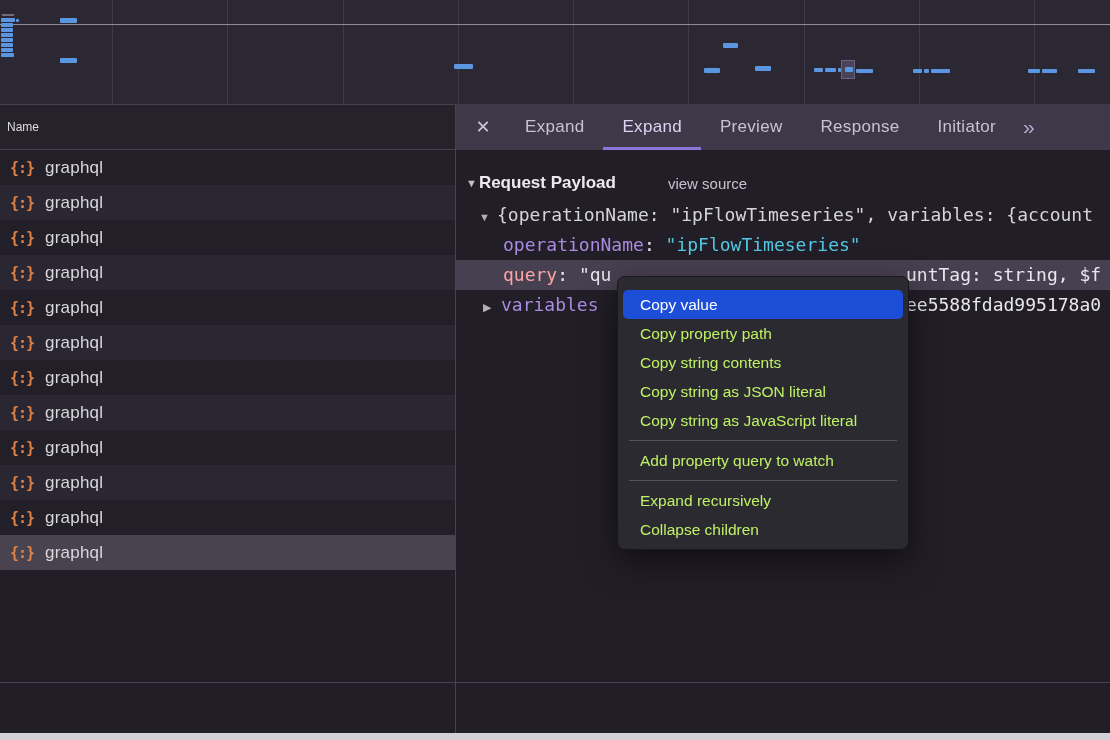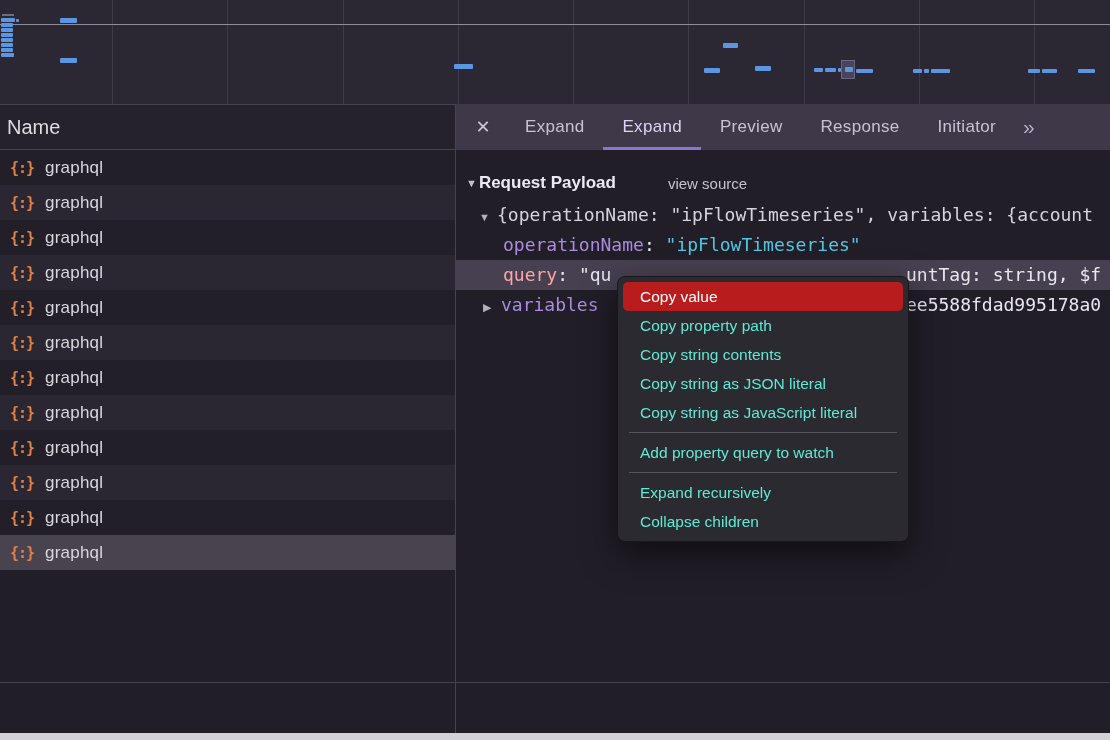--- a/index.html
+++ b/index.html
@@ -17,21 +17,21 @@
   .ov-marker { position:absolute; background:#6f6c76; }
   .ov-selbox { position:absolute; background:#4a4458; border:1px solid #6a6480; }
   
   .vdiv { position:absolute; left:455px; top:104px; width:1px; height:629px; background:#46424e; }
   .hdiv { position:absolute; left:0; top:682px; width:1110px; height:1px; background:#46424e; }
   .bottom-strip { position:absolute; left:0; top:733px; width:1110px; height:7px; background:#d2d1d5; }
   
   .left-panel { position:absolute; left:0; top:104px; width:455px; height:629px; background:#221e28; }
   .name-header {
     height:46px; background:#26222c; border-top:1px solid #46424e; border-bottom:1px solid #46424e;
-    color:#dedde2; font-size:20px; display:flex; align-items:center; padding-left:7px;
+    color:#dedde2; font-size:12px; display:flex; align-items:center; padding-left:7px;
   }
   .req-row { height:35px; display:flex; align-items:center; padding-left:10px;
     font-size:17px; letter-spacing:.2px; color:#d8d7dc; background:#231f29; cursor:default; }
   .req-row.alt { background:#2b2732; }
   .req-row.sel { background:#494350; }
   .req-icon { color:#e08146; font-family:"DejaVu Sans Mono", monospace; font-size:15px;
     font-weight:bold; letter-spacing:-1px; margin-right:11px; }
   
   .right-panel { position:absolute; left:456px; top:104px; width:654px; height:629px; background:#221e28; }
   .tabbar { position:absolute; left:0; top:0; width:654px; height:46px; background:#3e3848;
@@ -58,22 +58,22 @@
   .key.sel { color:#fca5a5;text-align:center; }
   .str { color:#53c6e2; }
   .white { color:#e9e7ee; }
   .tline.hl { background:#474051; }
   .frag { position:absolute; left:450px; top:0; }
   
   .cmenu { position:absolute; left:617px; top:276px; width:292px; background:#2c2a31;
     border:1px solid #19171c; border-radius:8px; box-shadow:0 12px 34px rgba(0,0,0,.55);
     padding:5px 0; z-index:10; }
   .mi { height:29px; line-height:29px; margin:0 5px; padding:0 17px; border-radius:5px;
-    color:#5eead4; font-size:15.5px; white-space:nowrap; cursor:default; }
-  .mi.hl { background:#b91c1c; color:#ffffff; }
+    color:#bef264; font-size:15.5px; white-space:nowrap; cursor:default; }
+  .mi.hl { background:#1d4ed8; color:#ffffff;margin-top:8px; }
   .msep { height:1px; background:#56535b; margin:5px 11px; }
 </style>
 </head>
 <body>
 
 <div class="screen">
 
   <div class="overview">
     <div>
         <div class="gridline" style="left: 112px;"></div>

